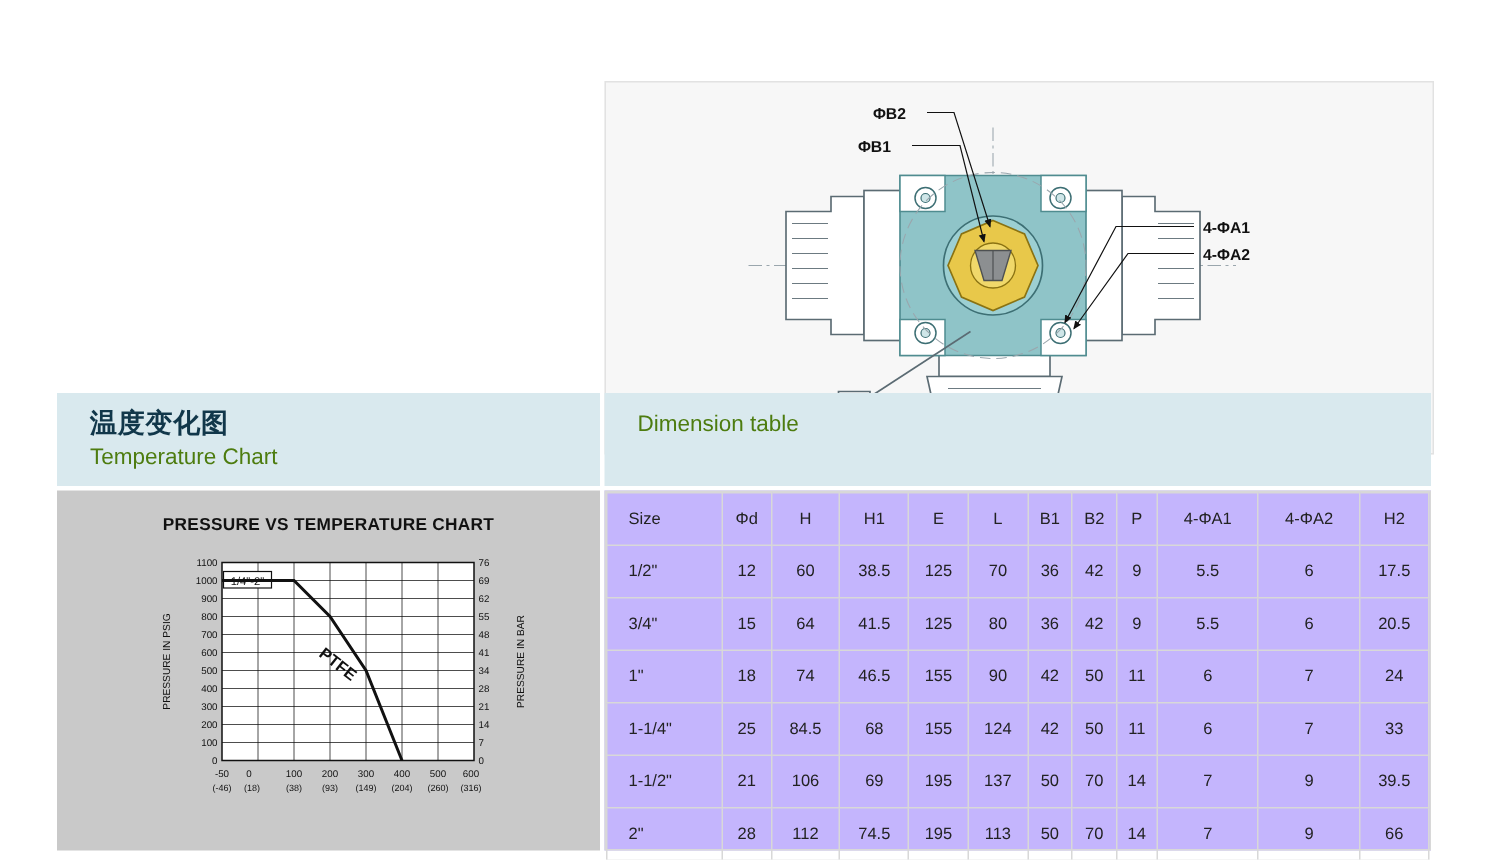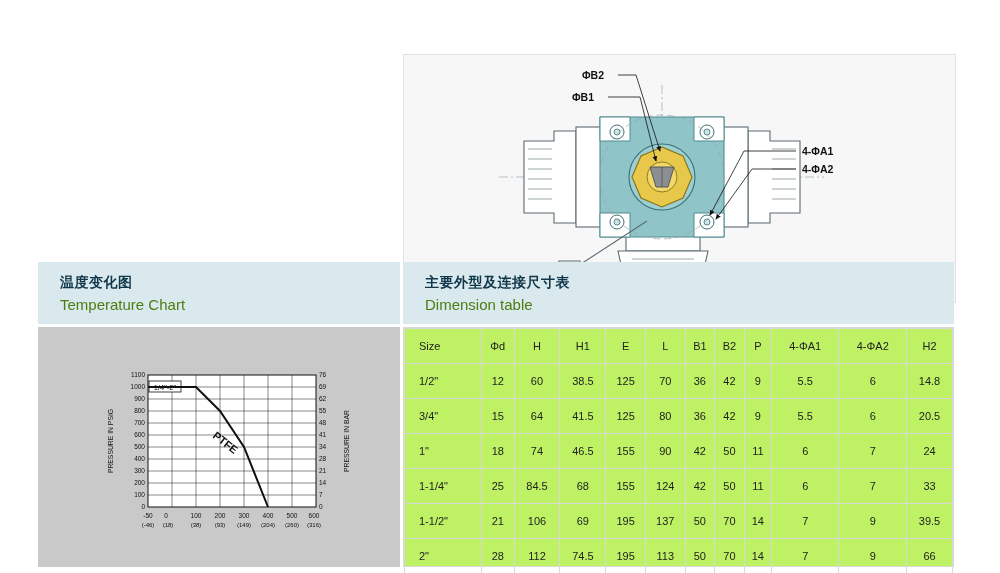--- a/index.html
+++ b/index.html
@@ -20,38 +20,38 @@
   }
   .drawing-svg{position:absolute;left:0;top:0;}
 
   
   .hdr{
     position:absolute;height:62px;background:#d9e9ee;
     box-sizing:border-box;padding:9px 0 0 22px;
   }
   .hdr-left{left:38px;top:262px;width:362px;}
   .hdr-right{left:403px;top:262px;width:551px;}
-  .hdr .cn{font-size:14px;font-weight:bold;color:#11374a;line-height:22px;letter-spacing:.5px;}
+  .hdr .cn{font-size:18px;font-weight:bold;color:#11374a;line-height:22px;letter-spacing:.5px;}
   .hdr .en{font-size:15px;color:#4d7c0f;line-height:20px;margin-top:2px;}
 
   
   .chart-block{
     position:absolute;left:38px;top:327px;width:362px;height:240px;
     background:#c9c9c9;
   }
   .chart-title{
     position:absolute;left:0;top:17px;width:362px;text-align:center;
     font-size:11.5px;font-weight:bold;color:#111;letter-spacing:.2px;
   }
   .chart-area{position:absolute;left:62px;top:38px;}
 
   
   .table-wrap{
     position:absolute;left:403px;top:327px;width:551px;height:240px;
-    border:1px solid #d8d8d8;box-sizing:border-box;background:#bef264;
+    border:1px solid #d8d8d8;box-sizing:border-box;background:#c4b5fd;
   }
   table.dim{
     border-collapse:collapse;width:100%;height:100%;
     font-size:11px;color:#222;
   }
   table.dim th, table.dim td{
     border:1px solid #d8d8d8;
     text-align:center;
     font-weight:normal;
     padding:0;
@@ -170,25 +170,25 @@
       <text x="398" y="118" font-size="10.5" font-weight="bold" fill="#111">4-ΦA2</text>
     </svg>
   </div>
 
   <div class="hdr hdr-left">
     <div class="cn">温度变化图</div>
     <div class="en">Temperature Chart</div>
   </div>
 
   <div class="hdr hdr-right">
-    <div class="cn">主要外型及连接尺寸表</div>
     <div class="en">Dimension table</div>
   </div>
 
   <div class="chart-block">
+    <div class="chart-title">PRESSURE VS TEMPERATURE CHART</div>
     <svg class="chart-area" width="260" height="180" viewBox="0 0 260 180">
 
       <rect x="48" y="10" width="168" height="132" fill="#ffffff" stroke="#111" stroke-width="1"></rect>
 
       <g stroke="#111" stroke-width="0.5">
         <line x1="72" y1="10" x2="72" y2="142"></line>
         <line x1="96" y1="10" x2="96" y2="142"></line>
         <line x1="120" y1="10" x2="120" y2="142"></line>
         <line x1="144" y1="10" x2="144" y2="142"></line>
         <line x1="168" y1="10" x2="168" y2="142"></line>
@@ -294,21 +294,21 @@
           <td>12</td>
           <td>60</td>
           <td>38.5</td>
           <td>125</td>
           <td>70</td>
           <td>36</td>
           <td>42</td>
           <td>9</td>
           <td>5.5</td>
           <td>6</td>
-          <td>14.8</td>
+          <td>17.5</td>
         </tr>
         <tr>
           <td class="size-col">3/4"</td>
           <td>15</td>
           <td>64</td>
           <td>41.5</td>
           <td>125</td>
           <td>80</td>
           <td>36</td>
           <td>42</td>

